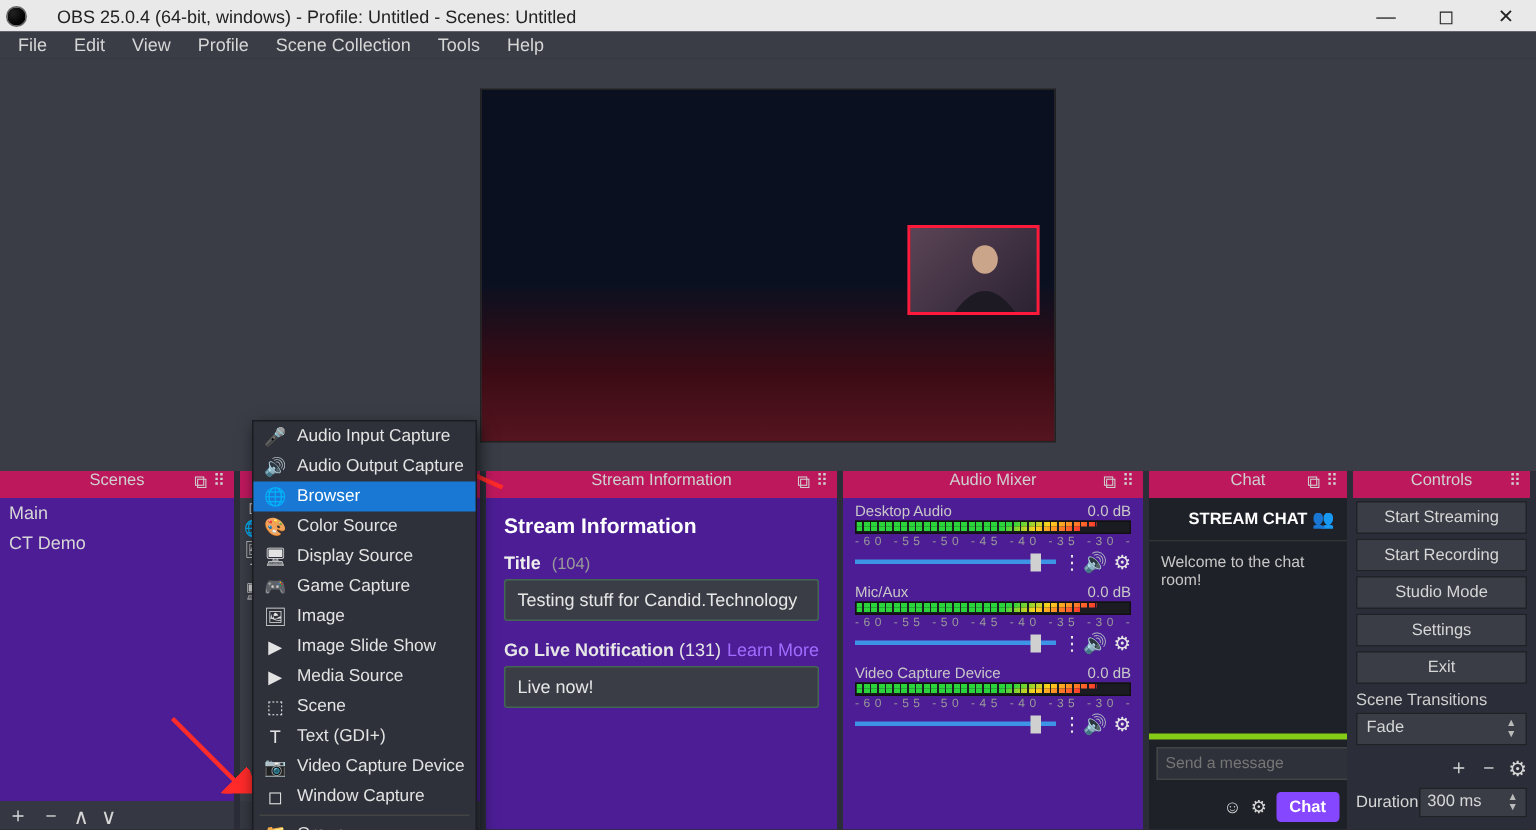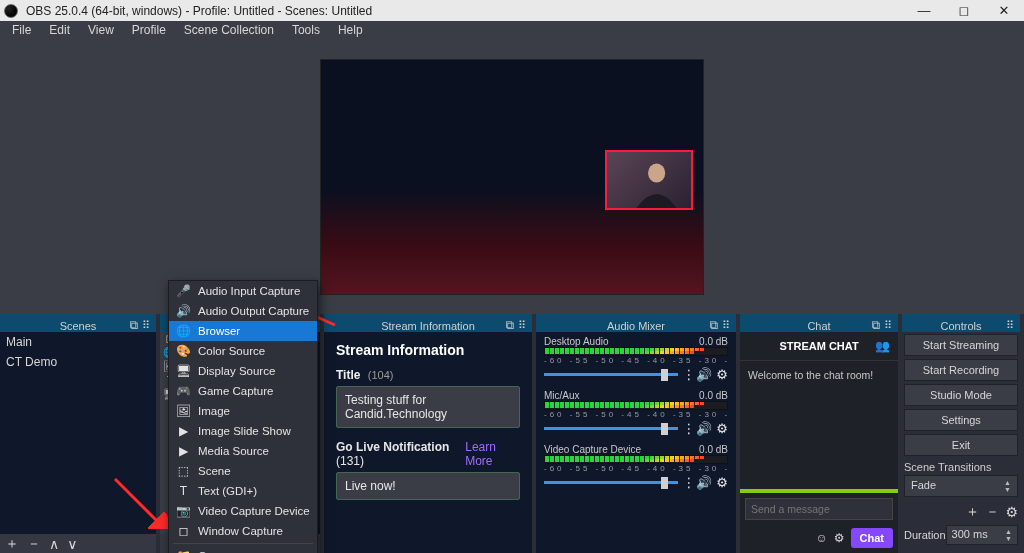--- a/index.html
+++ b/index.html
@@ -1,36 +1,36 @@
 <!DOCTYPE html>
 <html><head>
 <meta charset="utf-8">
 <style>
   * { margin:0; padding:0; box-sizing:border-box; font-family: "Segoe UI", Tahoma, sans-serif; }
   body { background:#2b2e38; color:#d6d6d6; width:1024px; height:553px; overflow:hidden; font-size:12px; }
   .titlebar { height:21px; background:#e9e9e9; display:flex; align-items:center; justify-content:space-between; color:#222; }
-  .titlebar .left { display:flex; align-items:center; gap:8px; padding-left:4px; }
+  .titlebar .left { display:flex; align-items:center; gap:20px; padding-left:4px; }
   .titlebar .right { display:flex; }
   .tbtn { width:40px; height:21px; display:flex; align-items:center; justify-content:center; font-size:13px; }
   .obs-logo { width:14px; height:14px; border-radius:50%; background: radial-gradient(circle at 30% 30%, #222 0%, #000 70%); border:1px solid #666; display:inline-block; }
   .menubar { height:18px; background:#3a3d46; display:flex; align-items:center; padding:0 4px; gap:2px; }
   .menubar span { padding:2px 8px; color:#d6d6d6; }
   .preview-area { height:275px; background:#3a3d46; display:flex; align-items:center; justify-content:center; position:relative; }
   .preview { width:382px; height:234px; background:linear-gradient(to bottom, #0a1020 0%, #0a1020 55%, #3a0b14 80%, #551520 100%); position:relative; outline:1px solid #222; }
   .webcam-overlay { position:absolute; right:10px; top:90px; width:88px; height:60px; border:2px solid #ff1a3c; background:#3a3240; overflow:hidden; }
   .webcam-overlay::before { content:""; position:absolute; inset:0; background:linear-gradient(135deg,#5a4455 0%,#2b2232 100%); }
   .webcam-overlay svg { position:absolute; inset:0; }
   .arrow-red { position:absolute; pointer-events:none; }
   .arrow-red svg { stroke:#ff2a2a; fill:#ff2a2a; }
   .bottom { height:239px; display:flex; gap:4px; padding:0 4px 0 0; background:#2b2e38; }
   .panel { background:#2b2e38; display:flex; flex-direction:column; }
-  .panel-head { height:18px; background:#0c4a6e; font-size:11px; display:flex; align-items:flex-end; justify-content:center; color:#cfcfcf; position:relative; }
+  .panel-head { height:18px; background:#be185d; font-size:11px; display:flex; align-items:flex-start; justify-content:center; color:#cfcfcf; position:relative; }
   .panel-head .popout { position:absolute; right:18px; font-size:12px; }
   .panel-head .drag { position:absolute; right:4px; letter-spacing:2px; }
-  .panel-body { flex:1; background:#0f172a; overflow:hidden; }
+  .panel-body { flex:1; background:#4c1d95; overflow:hidden; }
   .panel-foot { height:19px; background:#353842; display:flex; align-items:center; gap:8px; padding:0 5px; font-size:14px; }
   .scenes { width:156px; }
   .scene-item { padding:3px 6px; color:#d6d6d6; font-size:12px; }
   .sources { width:160px; }
   .stream-info { flex:1.15; min-width:200px; }
   .stream-info .panel-body { padding:10px 12px; color:#e6e6e6; }
   .si-head { font-weight:600; font-size:14px; color:#fff; margin-bottom:10px; }
   .si-label { font-size:12px; color:#eee; margin-top:6px; }
   .si-label .cnt { color:#9a9a9a; font-size:11px; margin-left:4px; }
   .si-box { background:#3a3d46; border:1px solid #465; border-radius:2px; padding:6px 8px; margin-top:4px; font-size:12px; color:#e6e6e6; }
@@ -42,21 +42,21 @@
   .meter { height:9px; background:#1a1c22; border:1px solid #111; position:relative; overflow:hidden; }
   .meter span { display:block; height:3px; }
   .meter .g { background:linear-gradient(to right,#2bd43a,#2bd43a 65%,#ffd21e 80%,#ff3a2e); }
   .meter .ticks { position:absolute; inset:0; background:repeating-linear-gradient(to right, transparent 0 4px, #1a1c22 4px 5px); pointer-events:none; }
   .scale { font-size:8px; color:#9a9a9a; letter-spacing:3px; overflow:hidden; white-space:nowrap; }
   .mix-ctl { display:flex; align-items:center; gap:4px; margin:2px 0; }
   .slider { flex:1; height:3px; background:#3d94e6; position:relative; }
   .slider .knob { position:absolute; right:10px; top:-4px; width:7px; height:12px; background:#d0d0d0; }
   .mix-ctl .icn { font-size:13px; color:#e6e6e6; }
   .vert-dots { letter-spacing:-3px; }
-  .chat { width:158px; }
+  .chat { width:132px; }
   .chat .panel-body { display:flex; flex-direction:column; background:#1f2128; }
   .chat-head { text-align:center; padding:8px 0; font-weight:700; font-size:11px; color:#fff; display:flex; align-items:center; justify-content:center; gap:6px; position:relative; border-bottom:1px solid #333; }
   .chat-head .ppl { position:absolute; right:8px; font-size:12px; }
   .chat-msg { padding:8px; font-size:10.5px; color:#c7c7c7; flex:1; }
   .chat-in { padding:5px; border-top:4px solid #84cc16; display:flex; align-items:center; gap:4px; }
   .chat-in input { flex:1; background:#2e313a; border:1px solid #444; color:#aaa; font-size:10.5px; padding:4px 5px; }
   .chat-bot { display:flex; justify-content:flex-end; gap:6px; padding:3px 5px 5px; align-items:center; }
   .chat-btn { background:#8547ff; color:#fff; font-weight:700; font-size:11px; padding:4px 9px; border-radius:3px; }
   .controls { width:118px; }
   .controls .panel-body { background:#2b2e38; padding:2px 2px 0; }

